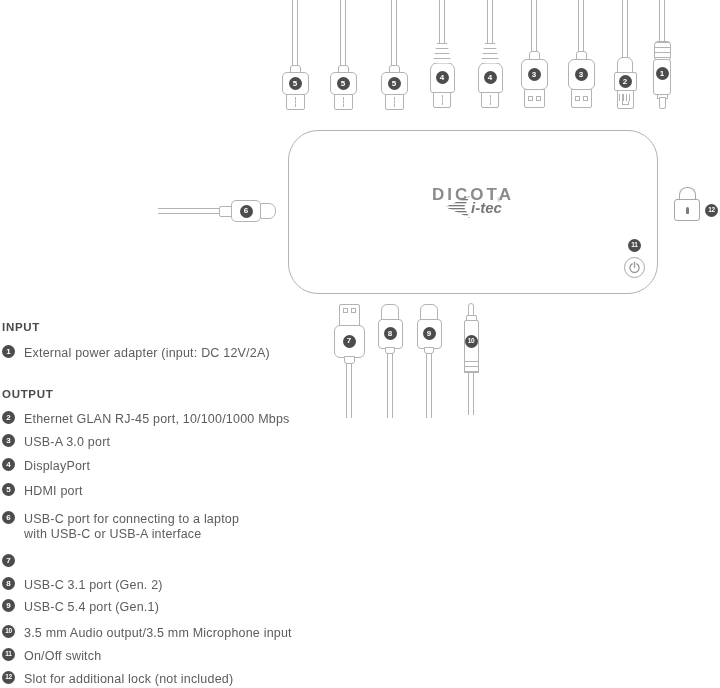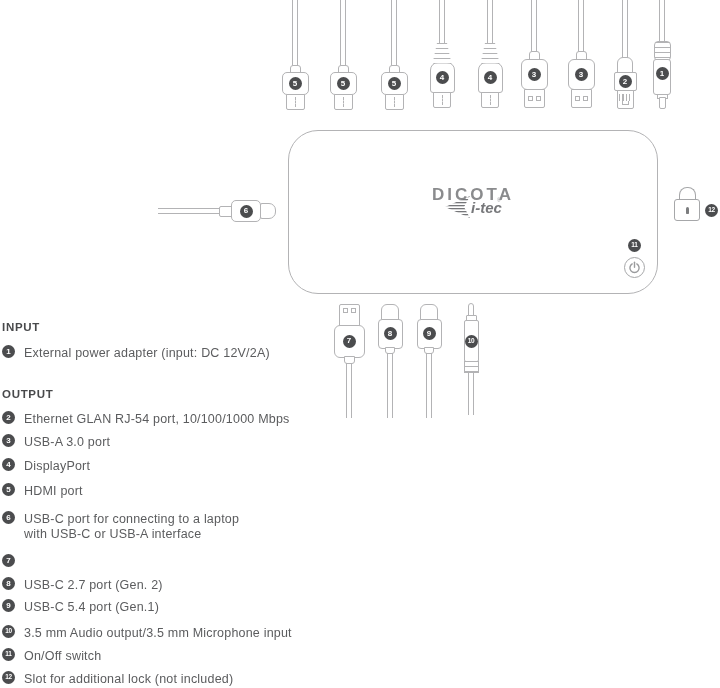--- a/index.html
+++ b/index.html
@@ -240,21 +240,21 @@
 
   <div class="lrow" style="top:345px;">
     <span class="bdg">1</span>
     <span class="ltxt">External power adapter (input: DC 12V/2A)</span>
   </div>
 
   <div class="lhead" style="top:388px;">OUTPUT</div>
 
   <div class="lrow" style="top:411px;">
     <span class="bdg">2</span>
-    <span class="ltxt">Ethernet GLAN RJ-54 port, 10/100/1000 Mbps</span>
+    <span class="ltxt">Ethernet GLAN RJ-45 port, 10/100/1000 Mbps</span>
   </div>
   <div class="lrow" style="top:434px;">
     <span class="bdg">3</span>
     <span class="ltxt">USB-A 3.0 port</span>
   </div>
   <div class="lrow" style="top:458px;">
     <span class="bdg">4</span>
     <span class="ltxt">DisplayPort</span>
   </div>
   <div class="lrow" style="top:483px;">
@@ -264,21 +264,21 @@
   <div class="lrow" style="top:511px;">
     <span class="bdg">6</span>
     <span class="ltxt">USB-C port for connecting to a laptop</span>
   </div>
   <div class="ltxt2" style="top:527px;">with USB-C or USB-A interface</div>
   <div class="lrow" style="top:554px;">
     <span class="bdg">7</span>
   </div>
   <div class="lrow" style="top:577px;">
     <span class="bdg">8</span>
-    <span class="ltxt">USB-C 2.7 port (Gen. 2)</span>
+    <span class="ltxt">USB-C 3.1 port (Gen. 2)</span>
   </div>
   <div class="lrow" style="top:599px;">
     <span class="bdg">9</span>
     <span class="ltxt">USB-C 5.4 port (Gen.1)</span>
   </div>
   <div class="lrow" style="top:625px;">
     <span class="bdg b2">10</span>
     <span class="ltxt">3.5 mm Audio output/3.5 mm Microphone input</span>
   </div>
   <div class="lrow" style="top:648px;">

